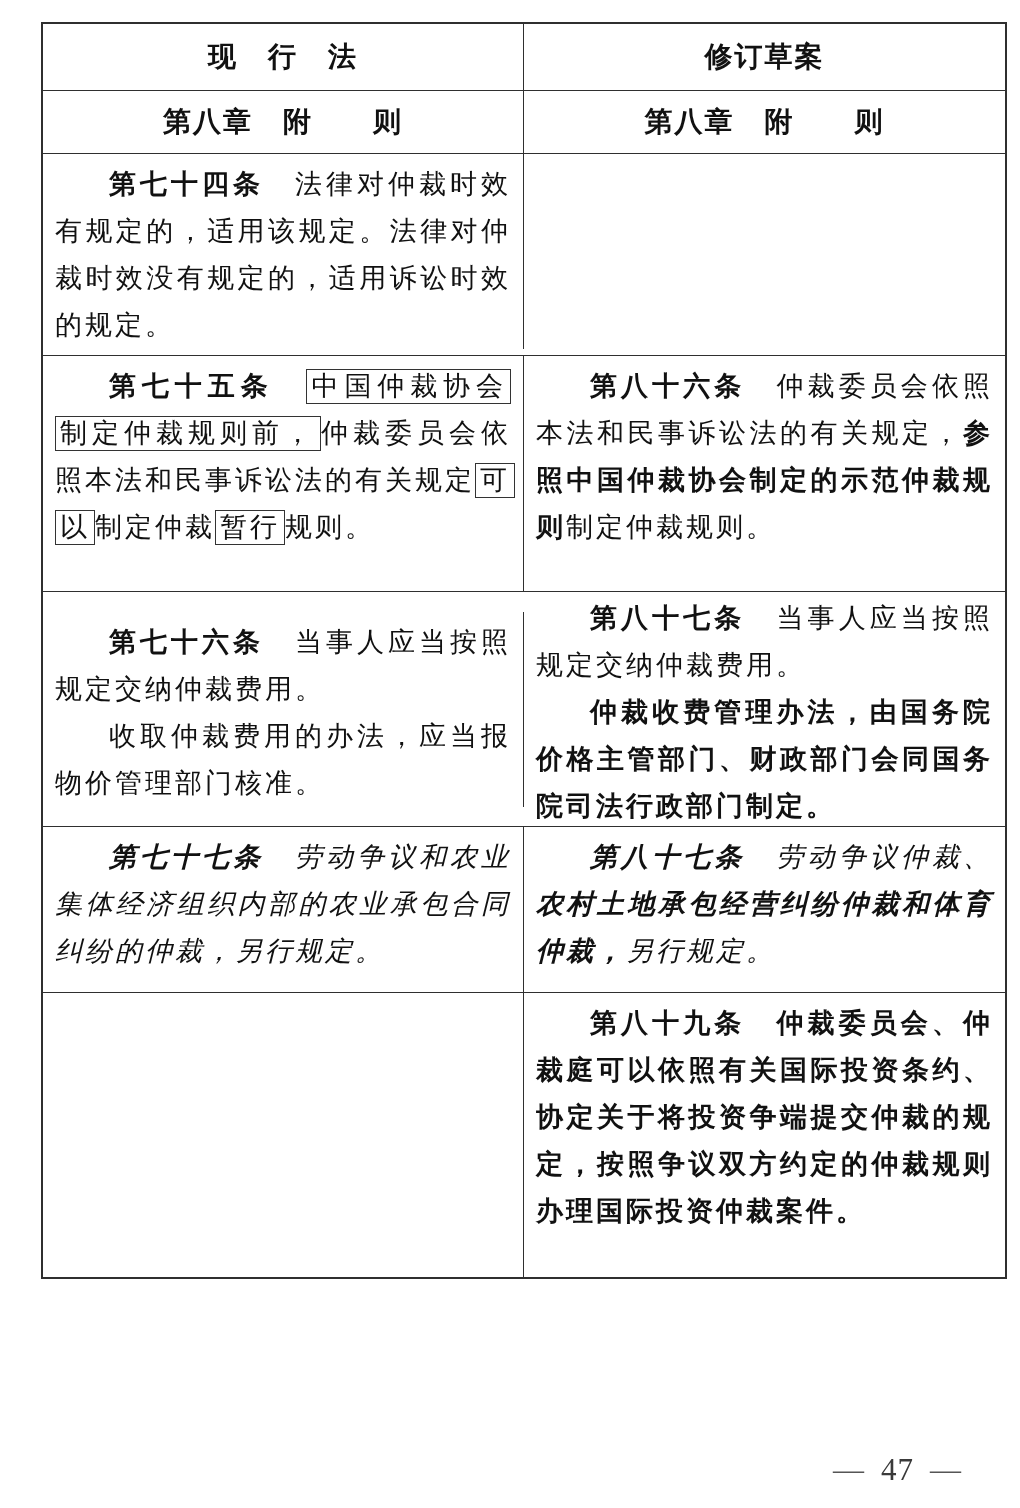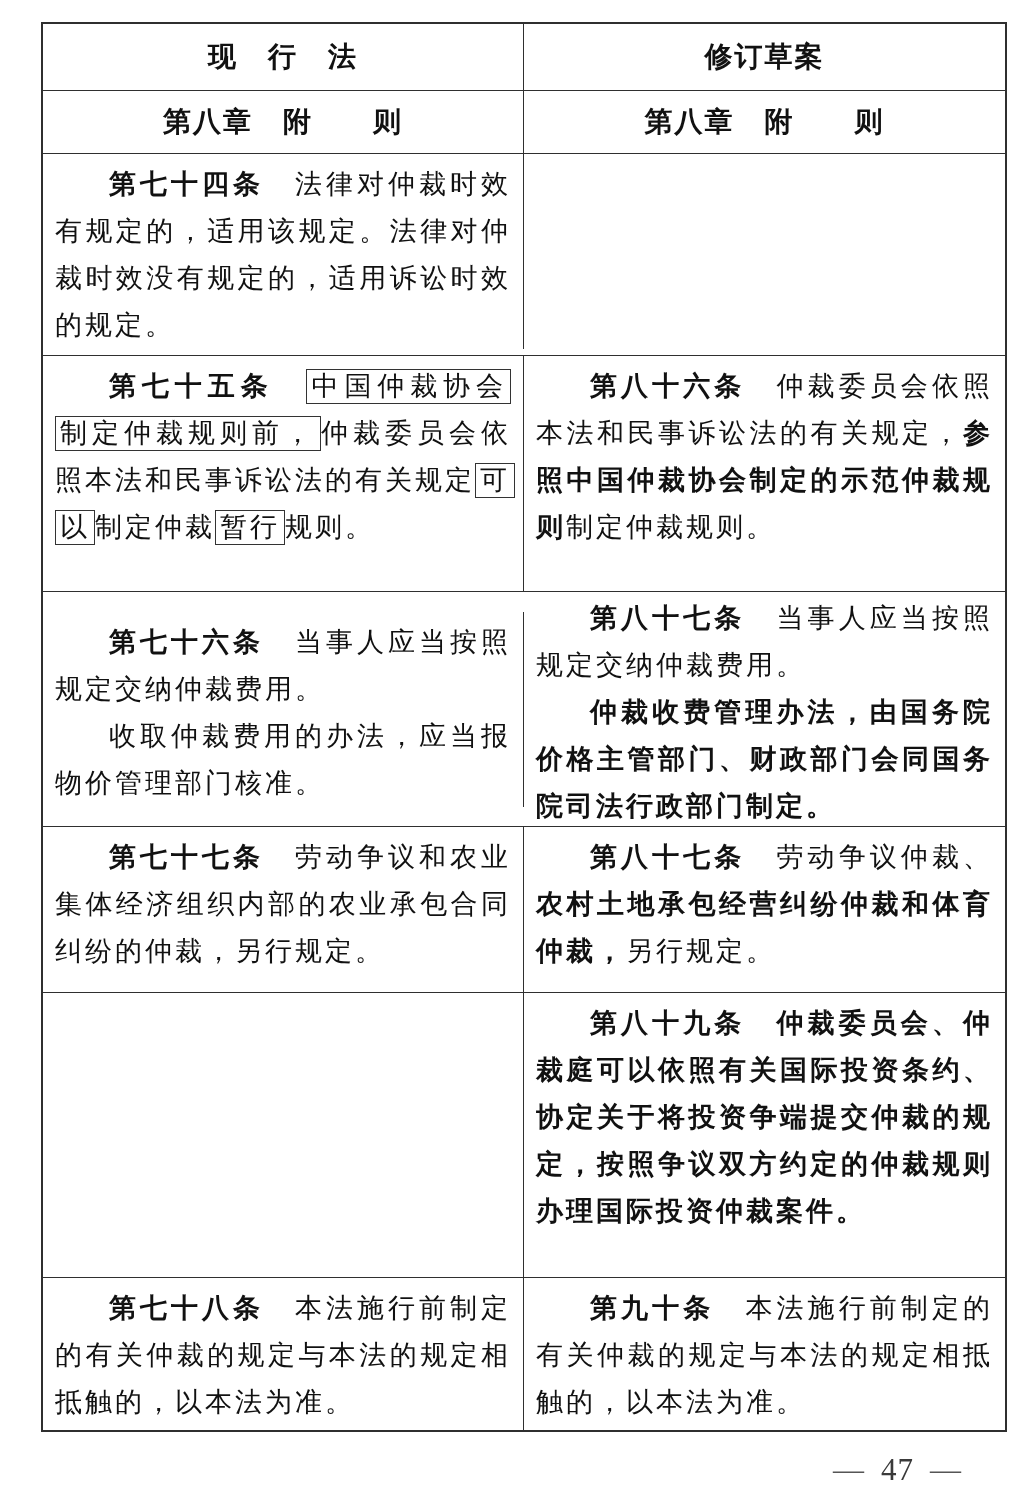--- a/index.html
+++ b/index.html
@@ -20,21 +20,21 @@
   #rows-container .trow:last-child{border-bottom:none;}
   .cell{width:50%;box-sizing:border-box;}
   .cell.left{border-right:1.5px solid var(--border);}
   .center-cell{display:flex;align-items:center;justify-content:center;text-align:center;}
   .thead{height:66px;}
   .tchapter{height:62px;justify-content:flex-end;}
   .headline{font-weight:bold;font-size:28px;letter-spacing:2px;}
   .row-0{height:201px;flex-direction:column;}
   .row-1{height:235px;}
   .row-2{height:234px;align-items:center;}
-  .row-3{height:165px;}
+  .row-3{height:165px;font-style:italic;}
   .row-4{height:284px;}
   .row-5{height:152px;}
   .body-cell{padding:7px 12px 0 12px;overflow:hidden;}
   .para{
     margin:0;font-size:27px;line-height:47px;letter-spacing:3px;
     text-indent:2em;text-align:justify;
   }
   .run.b{font-weight:bold;}
   .run.boxed{
     border:1.5px solid var(--box);padding:1px 4px 2px 4px;
@@ -90,27 +90,19 @@
           <div class="cell body-cell right">
             <p class="para"><span class="run b">第八十七条</span><span class="run n">　劳动争议仲裁、</span><span class="run b">农村土地承包经营纠纷仲裁和体育仲裁，</span><span class="run n">另行规定。</span></p>
           </div>
         </div>
         <div class="trow row-4">
           <div class="cell body-cell left"></div>
           <div class="cell body-cell right">
             <p class="para"><span class="run b">第八十九条</span><span class="run b">　仲裁委员会、仲裁庭可以依照有关国际投资条约、协定关于将投资争端提交仲裁的规定，按照争议双方约定的仲裁规则办理国际投资仲裁案件。</span></p>
           </div>
         </div>
-        <div class="trow row-5">
-          <div class="cell body-cell left">
-            <p class="para"><span class="run b">第七十八条</span><span class="run n">　本法施行前制定的有关仲裁的规定与本法的规定相抵触的，以本法为准。</span></p>
-          </div>
-          <div class="cell body-cell right">
-            <p class="para"><span class="run b">第九十条</span><span class="run n">　本法施行前制定的有关仲裁的规定与本法的规定相抵触的，以本法为准。</span></p>
-          </div>
-        </div>
       </div>
   </div>
 
   <div class="footer">
     <span class="dash">—</span><span>47</span><span class="dash">—</span>
   </div>
 </div>
 
 </body></html>

